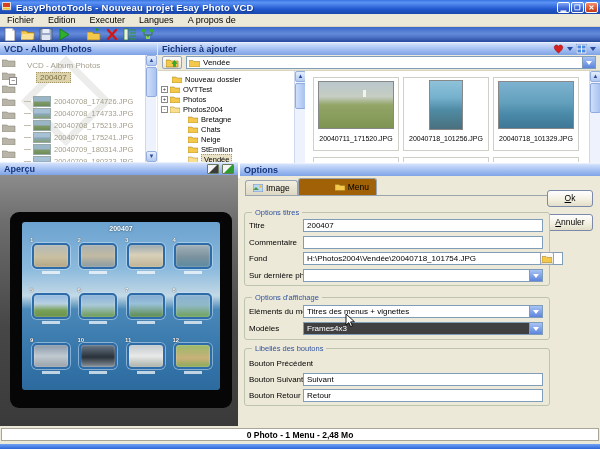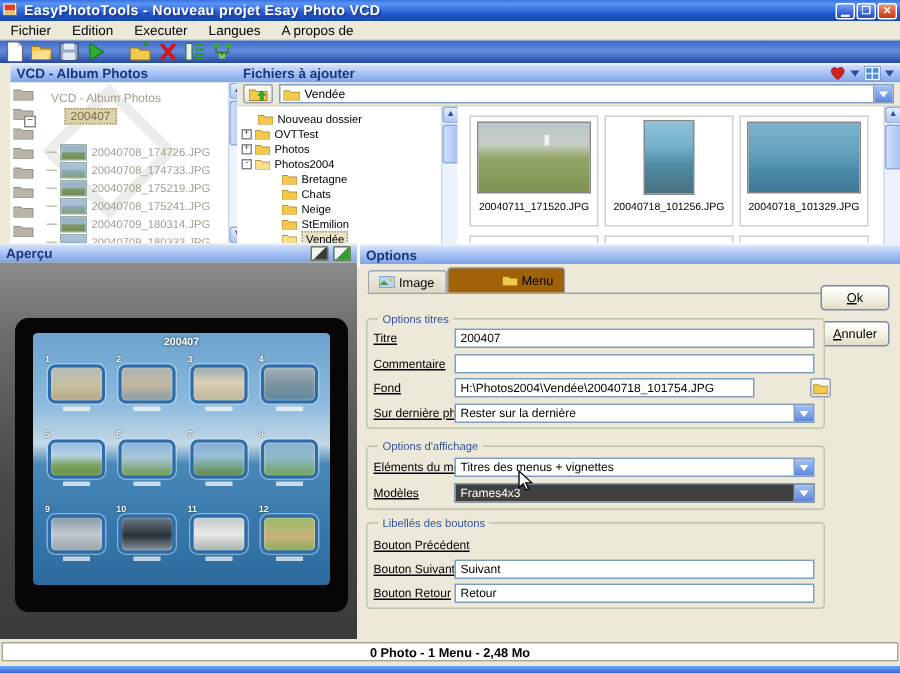--- a/index.html
+++ b/index.html
@@ -31,21 +31,21 @@
   .tb-icon { width:14px; height:13px; margin-right:4px; flex:none; }
   .tb-gap { width:12px; flex:none; }
 
   
   .phead { position:absolute; left:0; top:0; right:0; height:13px;
     background:linear-gradient(180deg,#d4e2fb 0%,#aac4f4 45%,#7fa3e6 100%);
     border-top:1px solid #e8f0fe; color:#16367e; font-weight:bold; font-size:9px;
     display:flex; align-items:center; padding:0 4px; }
 
   
-  .album-panel { position:absolute; left:0; top:42px; width:157px; height:120px; background:#fff;margin-left:7px; }
+  .album-panel { position:absolute; left:0; top:42px; width:157px; height:120px; background:#fff; }
   .album-body { position:absolute; left:0; top:13px; right:0; bottom:0; background:#fff; overflow:hidden; }
   .album-wm { position:absolute; left:34px; top:14px; width:64px; height:64px;
     border:7px solid rgba(170,170,158,.22); transform:rotate(45deg); }
   .strip { position:absolute; left:2px; top:3px; width:18px; }
   .strip svg { display:block; margin-bottom:4px; }
   .tree-root { position:absolute; left:27px; top:6px; font-size:8px; color:#a39e8c; white-space:nowrap; }
   .tree-sel-folder { position:absolute; left:36px; top:17px; font-size:8px; color:#7c6c42;
     background:#dcd3ac; border:1px dotted #a89868; padding:0 3px; white-space:nowrap; }
   .a-expander { position:absolute; left:9px; top:19px; }
   .expander { width:8px; height:8px; border:1px solid #888; background:#fff; color:#444;
@@ -139,24 +139,24 @@
   .tab.active { height:17px; background:#a16207; position:relative; z-index:2;padding-left:36px; }
   .tab-underline { position:absolute; left:5px; top:19px; width:348px; height:1px; background:#9aa4b0; }
   .xp-btn { position:absolute; right:7px; width:46px; height:17px; display:block;
     background:linear-gradient(180deg,#fefefe,#f4f1e2 55%,#e2ddc8); border:1px solid #7b8aa8;
     border-radius:3px; font-size:8.5px; color:#000; text-align:center; line-height:15px; }
   .xp-btn::first-letter { text-decoration:underline; }
   .group { position:absolute; left:4px; width:306px; border:1px solid #bcc4ae; border-radius:3px; background:#ece9d8; }
   .group .glabel { position:absolute; top:-5px; left:7px; background:#ece9d8; padding:0 3px;
     font-size:7.5px; color:#31529e; white-space:nowrap; }
   .orow { position:absolute; left:4px; right:4px; height:13px; }
-  .orow .olabel { position:absolute; left:0; top:2px; font-size:8px; color:#000; white-space:nowrap;text-decoration:underline; }
+  .orow .olabel { position:absolute; left:0; top:2px; font-size:8px; color:#000; white-space:nowrap; }
   .orow .txt { position:absolute; left:54px; top:0; width:240px; height:13px; background:#fff;
     border:1px solid #7f9db9; font-size:8px; padding:0 3px; color:#000; font-family:"Liberation Sans",sans-serif; }
-  .orow .txt.short { width:200px; }
+  .orow .txt.short { width:260px; }
   .orow .combo { position:absolute; left:54px; top:0; width:240px; height:13px; background:#fff;
     border:1px solid #7f9db9; display:flex; align-items:center; }
   .orow .combo .ctext { font-size:8px; color:#000; padding-left:3px; flex:1; white-space:nowrap; overflow:hidden; }
   .orow .combo.hl { background:#404040; }
   .orow .combo.hl .ctext { color:#fff; }
   .browse-btn { position:absolute; left:291px; top:0; width:14px; height:13px;
     background:linear-gradient(180deg,#fefefc,#e8e4d0); border:1px solid #9aa4b8; border-radius:2px;
     display:flex; align-items:center; justify-content:center; }
 
   
@@ -553,21 +553,20 @@
         <input class="txt short" readonly="" value="H:\Photos2004\Vendée\20040718_101754.JPG" style="">
         <span class="browse-btn">
           <svg width="10" height="8" viewBox="0 0 10 8">
             <path d="M0,1.5 h4 l1,1 h5 v5 H0 z" fill="#f4c84a" stroke="#9c7a20" stroke-width="0.5"></path>
           </svg>
         </span>
       </div>
       <div class="orow" style="top:56px">
         <span class="olabel">Sur dernière photo</span>
         <span class="combo">
-          <span class="ctext">Rester sur la dernière</span>
           <span class="combo-arrow">
               <i></i>
             </span>
         </span>
       </div>
     </div>
 
     <div class="group" style="top:121px; height:43px;">
       <span class="glabel">Options d'affichage</span>
       <div class="orow" style="top:7px">

